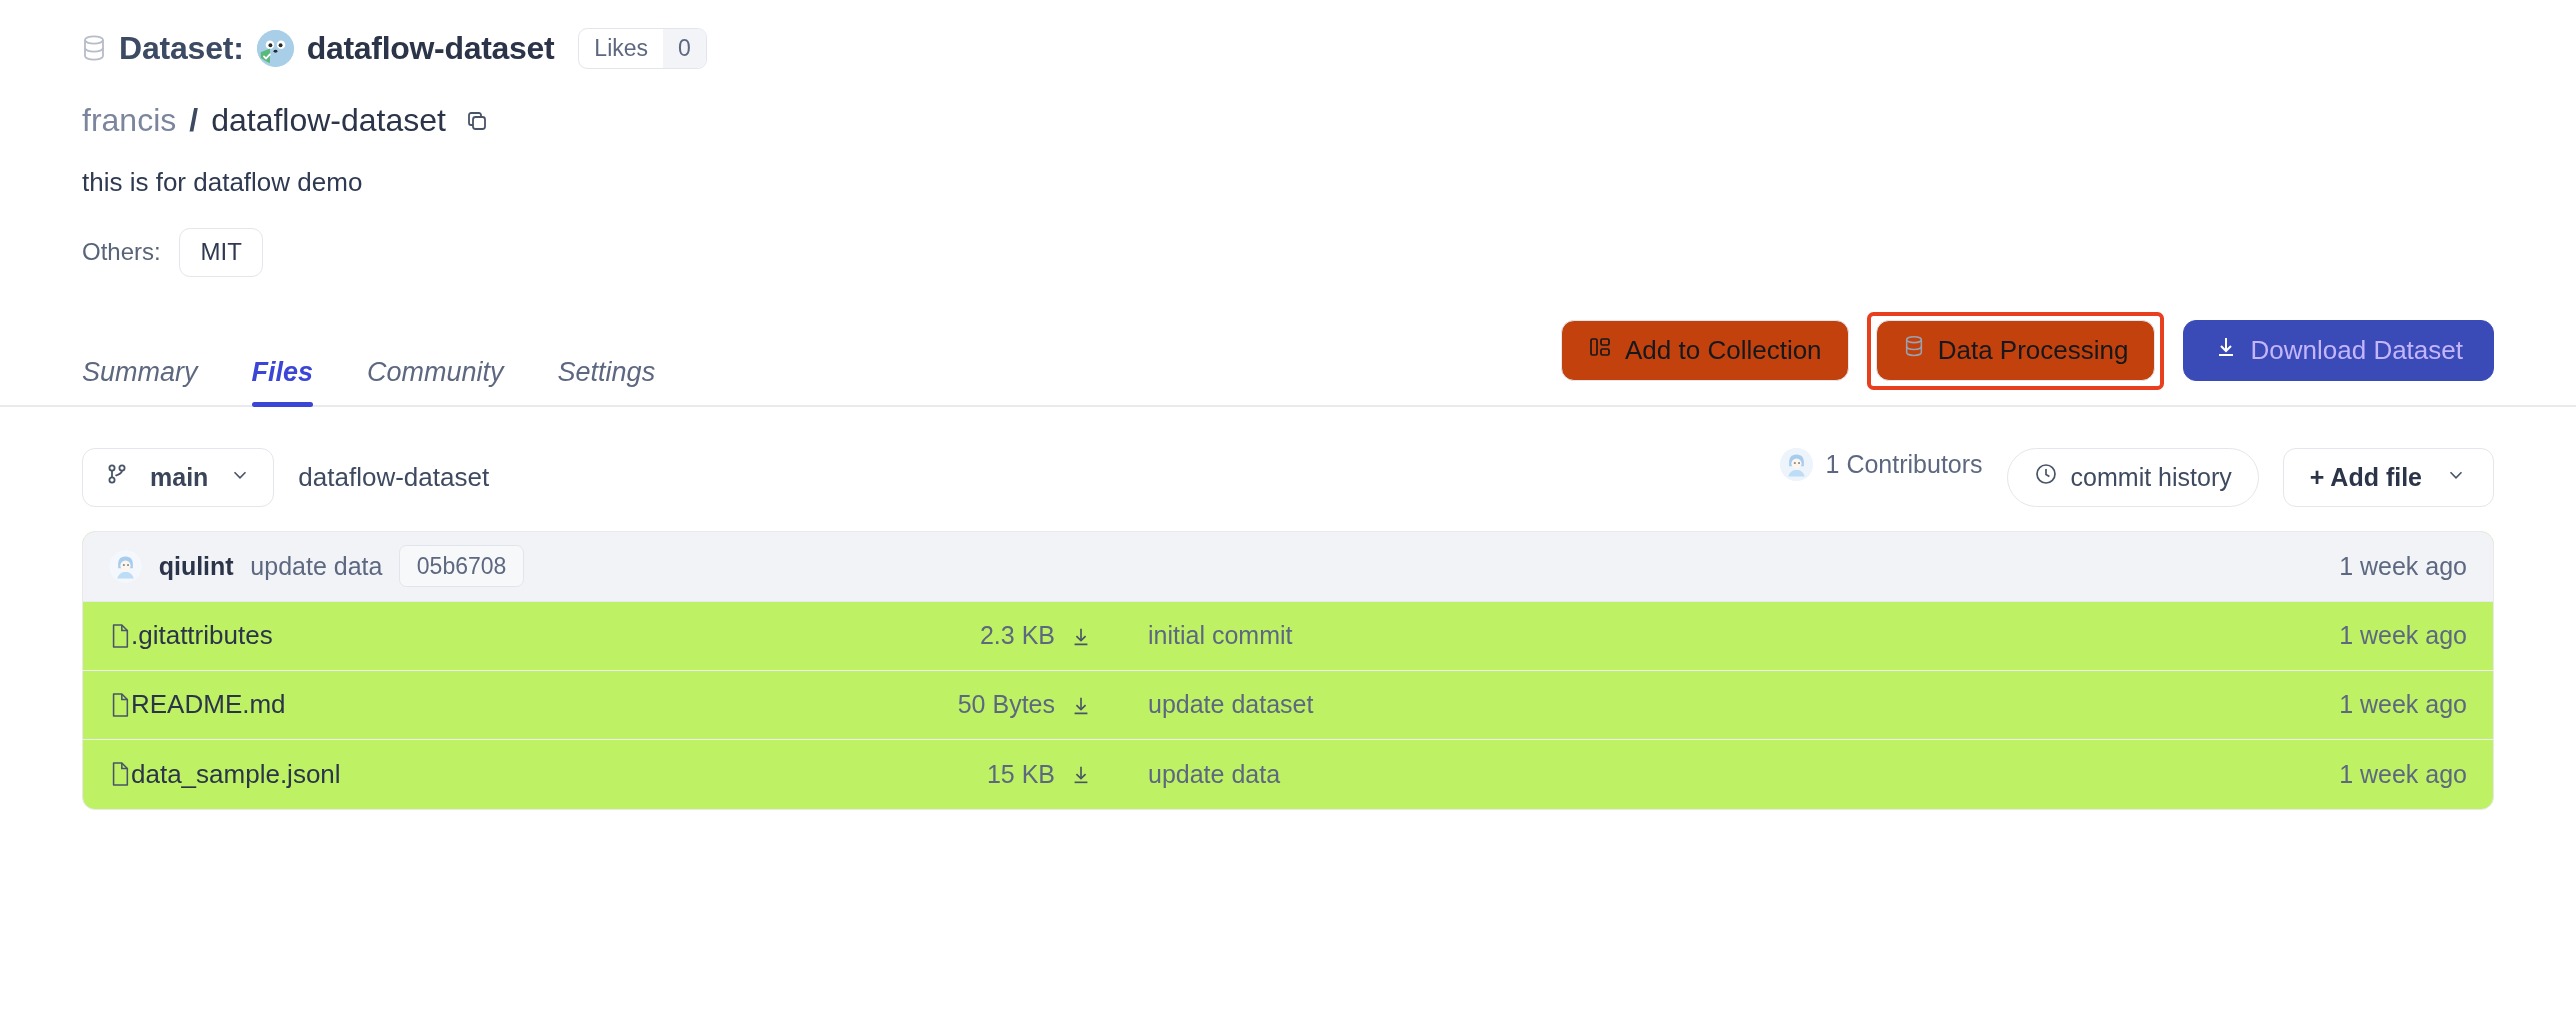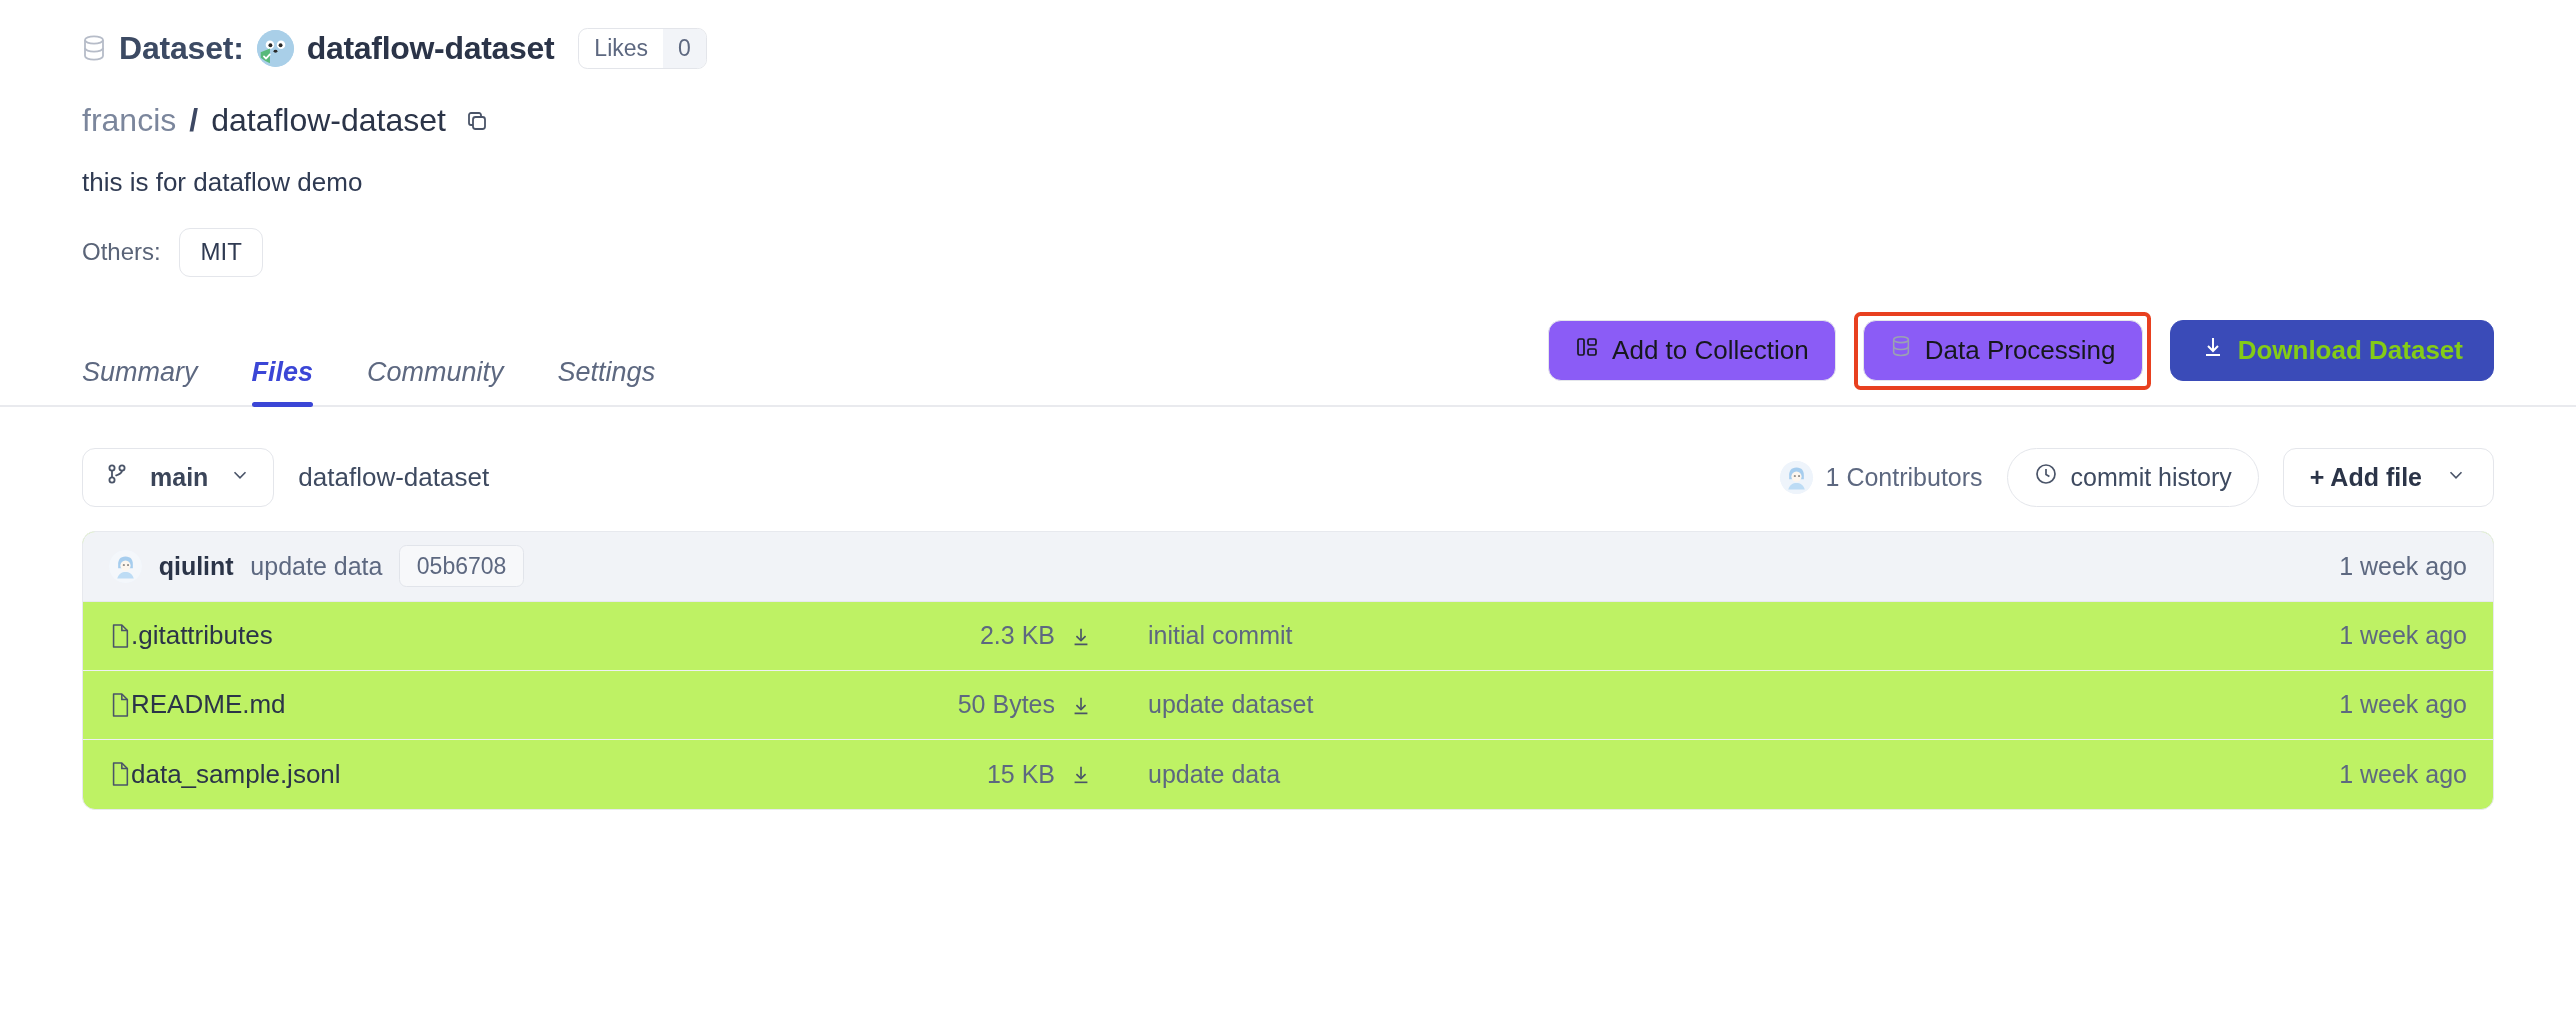--- a/index.html
+++ b/index.html
@@ -72,46 +72,46 @@
   }
   .tab.active { color: #3b46d6; font-weight: 700; }
   .tab.active::after {
     content: ""; position: absolute; left: 0; right: 0; bottom: 0;
     height: 4.6px; background: #3b46d6; border-radius: 2.8px; z-index: 2;
   }
   .actions { display: flex; align-items: center; gap: 18.5px; padding-bottom: 16.7px; }
   .btn {
     display: inline-flex; align-items: center; gap: 13px;
     height: 61px; padding: 3px 26px; border-radius: 13px;
-    border: 1.4px solid #e4e6eb; background: #8b5cf6;
+    border: 1.4px solid #e4e6eb; background: #c2410c;
     font-size: 26px; color: #16181d; white-space: nowrap;
   }
   .btn-primary {
-    background: #3a4bb8; border-color: #3a4bb8; color: #84cc16;
-    font-weight: 700; padding: 16px 30px;
+    background: #3a4bb8; border-color: #3a4bb8; color: #c4b5fd;
+    font-weight: 400; padding: 16px 30px;
   }
   .highlight-box {
     position: relative; border: 4.6px solid #e8401f; border-radius: 6.5px;
     padding: 4.6px; display: inline-flex;
   }
 
   
   .fb-toolbar {
     display: flex; align-items: center; justify-content: space-between;
     margin-top: 37px; height: 67px;
   }
   .fb-left { display: flex; align-items: center; gap: 24px; }
   .branch-btn {
     display: inline-flex; align-items: center; gap: 21px;
     height: 59px; padding: 0 22px; border-radius: 13px;
     border: 1.4px solid #e4e6eb; background: #fff;
     font-size: 25px; color: #3b4559; font-weight: 700;
   }
   .path-text { font-size: 26px; color: #3e4a60; }
-  .fb-right { display: flex; align-items: center; gap: 24px; }
+  .fb-right { display: flex; align-items: flex-start; gap: 24px; }
   .contrib { display: flex; align-items: center; gap: 13px; font-size: 25px; color: #5d6880; }
   .contrib-avatar {
     width: 33px; height: 33px; border-radius: 50%; flex: none;
     background: #eef4fb; overflow: hidden; position: relative;
   }
   .pill-btn {
     display: inline-flex; align-items: center; gap: 13px;
     height: 59px; padding: 0 26px; border-radius: 30px;
     border: 1.4px solid #e4e6eb; background: #fff;
     font-size: 25px; color: #3e4a60;

